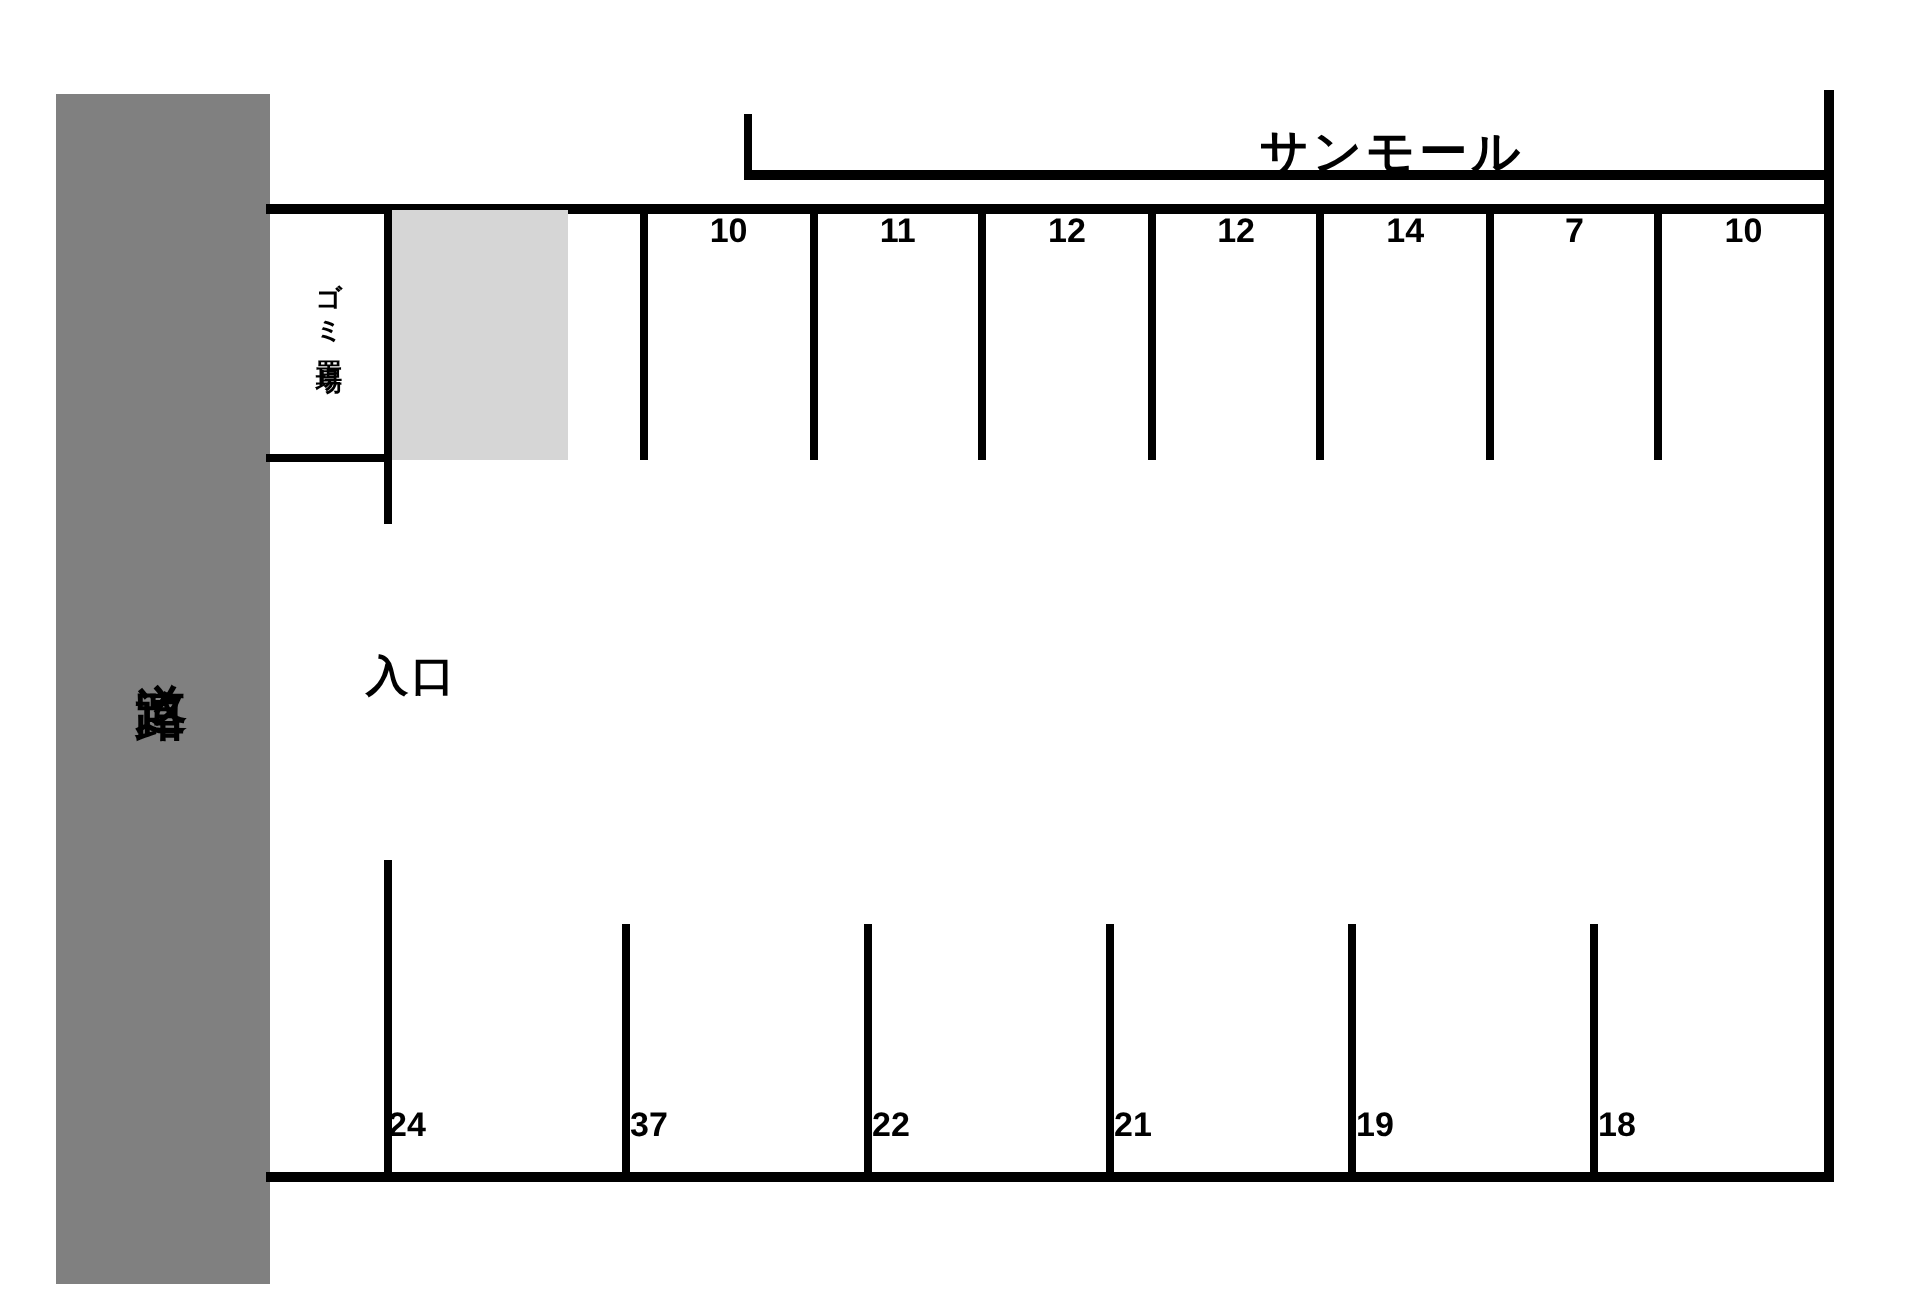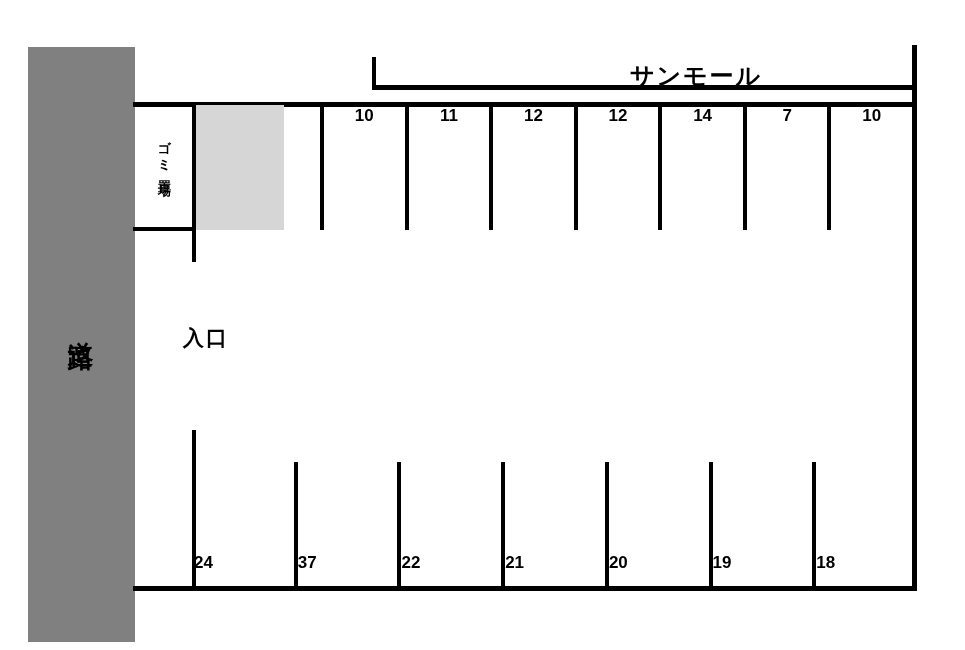--- a/index.html
+++ b/index.html
@@ -161,23 +161,20 @@
     <div class="stall">
         <span class="stall-num">37</span>
       </div>
     <div class="stall">
         <span class="stall-num">22</span>
       </div>
     <div class="stall">
         <span class="stall-num">21</span>
       </div>
     <div class="stall">
-        <span class="stall-num">20</span>
-      </div>
-    <div class="stall">
         <span class="stall-num">19</span>
       </div>
     <div class="stall">
         <span class="stall-num">18</span>
       </div>
   </div>
 
 </div>
 
 </body></html>

